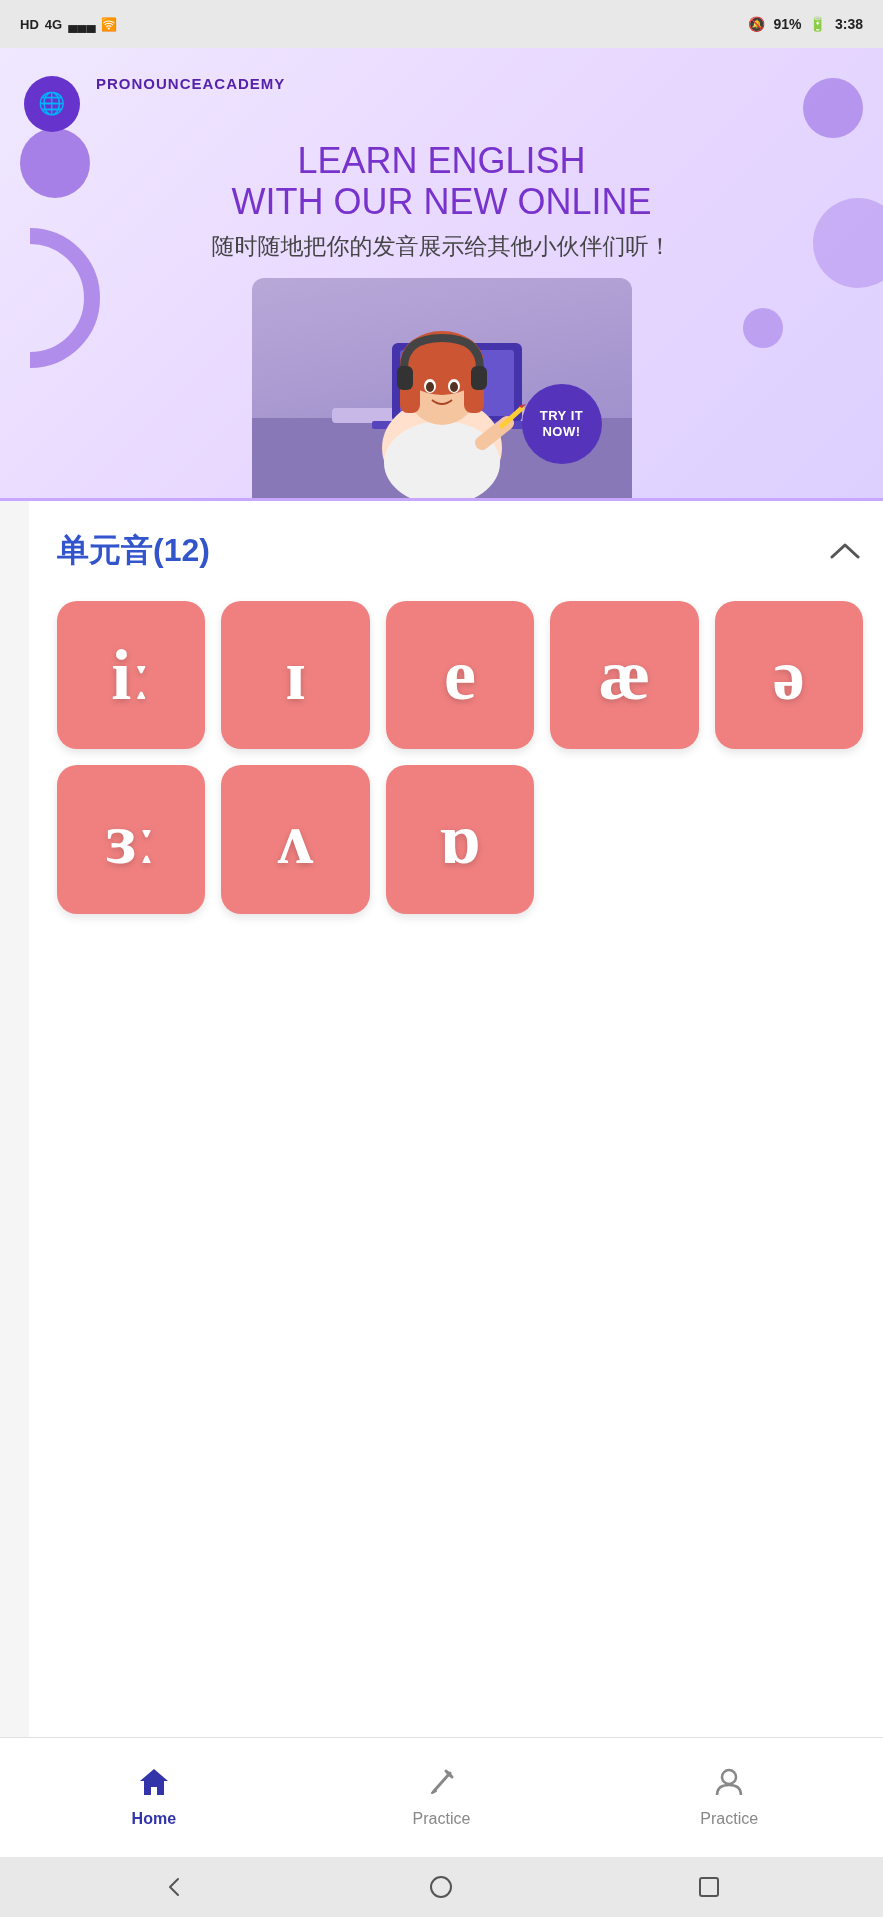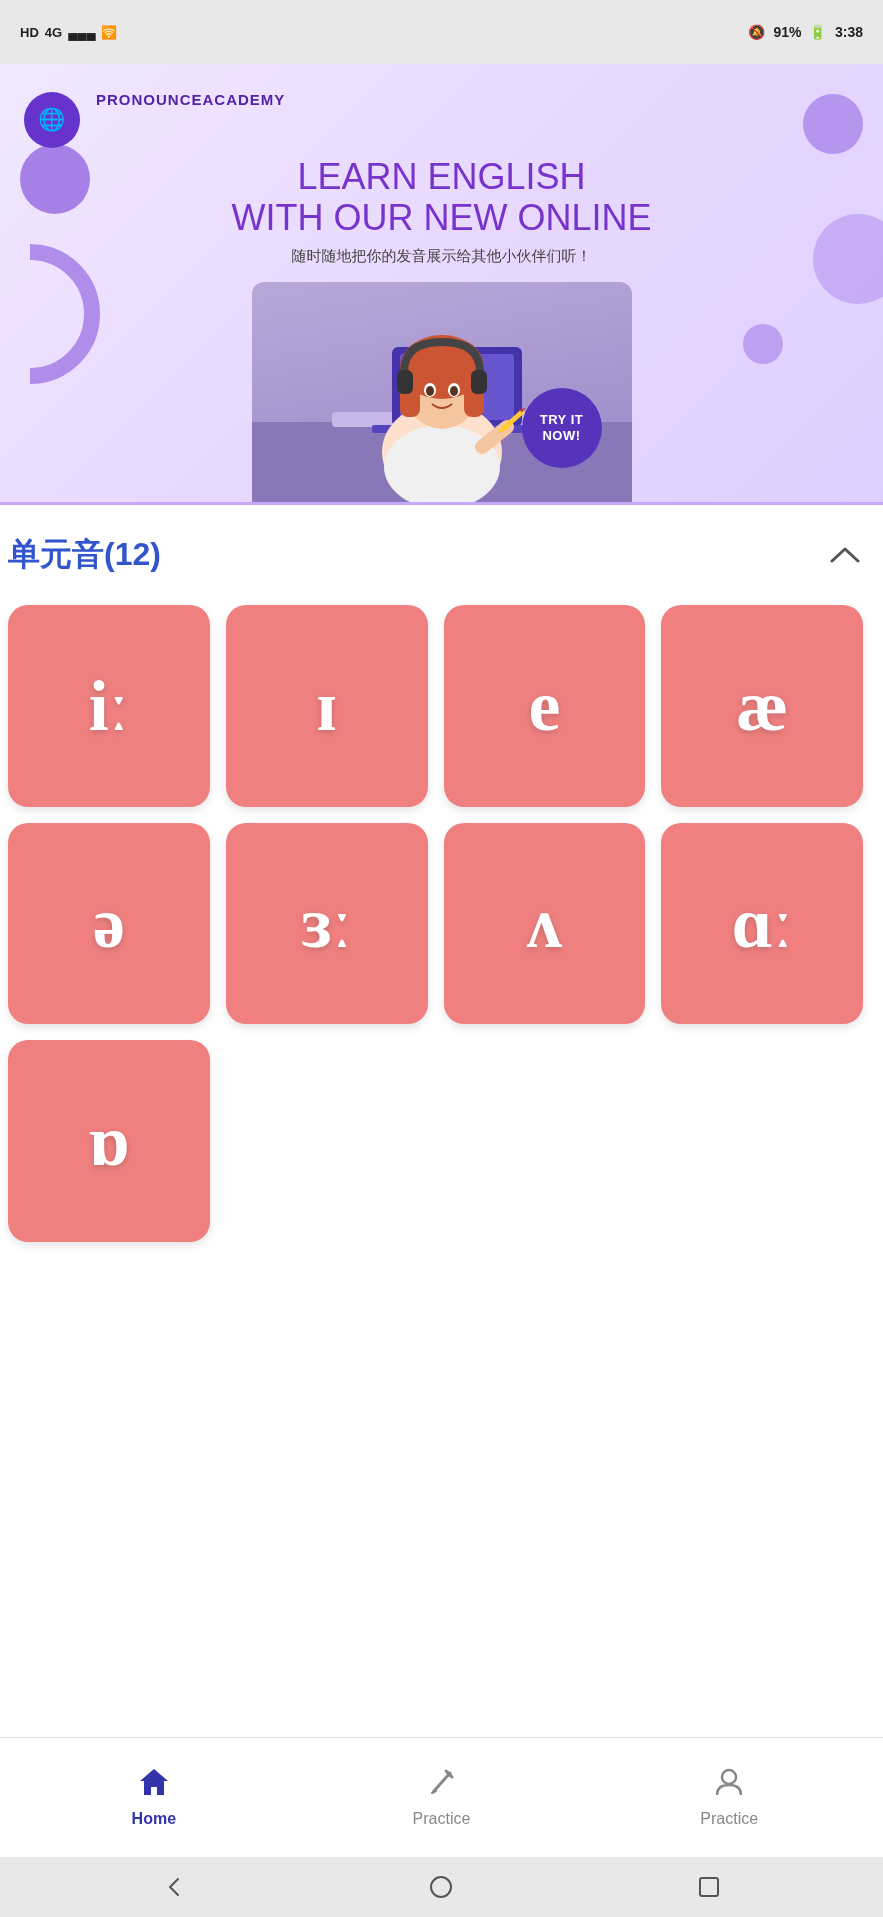--- a/index.html
+++ b/index.html
@@ -12,21 +12,21 @@
       font-family: -apple-system, BlinkMacSystemFont, 'Segoe UI', sans-serif;
       display: flex;
       flex-direction: column;
       position: relative;
       overflow-x: hidden;
     }
 
     
     .status-bar {
       background: #e8e8e8;
-      height: 64px;
+      height: 48px;
       display: flex;
       align-items: center;
       justify-content: space-between;
       padding: 6px 20px;
       font-size: 15px;
       font-weight: 600;
       color: #222;
     }
     .status-left {
       display: flex;
@@ -110,21 +110,21 @@
       text-align: center;
       line-height: 1.15;
       text-transform: uppercase;
       position: relative;
       z-index: 2;
       margin-bottom: 8px;
     }
 
     .banner-subtitle {
       color: #444;
-      font-size: 15px;
+      font-size: 23px;
       text-align: center;
       margin-bottom: 16px;
       position: relative;
       z-index: 2;
     }
 
     .banner-image-area {
       display: flex;
       justify-content: center;
       position: relative;
@@ -148,22 +148,23 @@
       font-size: 13px;
       text-align: center;
       line-height: 1.2;
       text-transform: uppercase;
       letter-spacing: 0.5px;
     }
 
     
     .section {
       background: white;
-      padding: 28px 20px 16px 8px;
+      padding: 28px 20px 16px 28px;
       flex: 1;
+      margin-left: 29px;
     }
 
     .section-header {
       display: flex;
       align-items: center;
       justify-content: space-between;
       margin-bottom: 28px;
     }
 
     .section-title {
@@ -178,21 +179,21 @@
       display: flex;
       align-items: center;
       justify-content: center;
       color: #555;
       font-size: 24px;
     }
 
     
     .phoneme-grid {
       display: grid;
-      grid-template-columns: repeat(4, 1fr);
+      grid-template-columns: repeat(5, 1fr);
       gap: 16px;
       padding-bottom: 16px;
     }
 
     .phoneme-card {
       background: #f08080;
       border-radius: 20px;
       aspect-ratio: 1;
       display: flex;
       align-items: center;
@@ -428,23 +429,20 @@
     </div>
 
     <div class="phoneme-card">
       <span class="phoneme-symbol">ɜː</span>
     </div>
 
     <div class="phoneme-card">
       <span class="phoneme-symbol">ʌ</span>
     </div>
 
-    <div class="phoneme-card">
-      <span class="phoneme-symbol">ɑː</span>
-    </div>
 
     <div class="phoneme-card">
       <span class="phoneme-symbol">ɒ</span>
     </div>
   </div>
 </div>
 
 <div class="bottom-nav">
 
   <div class="nav-item">

